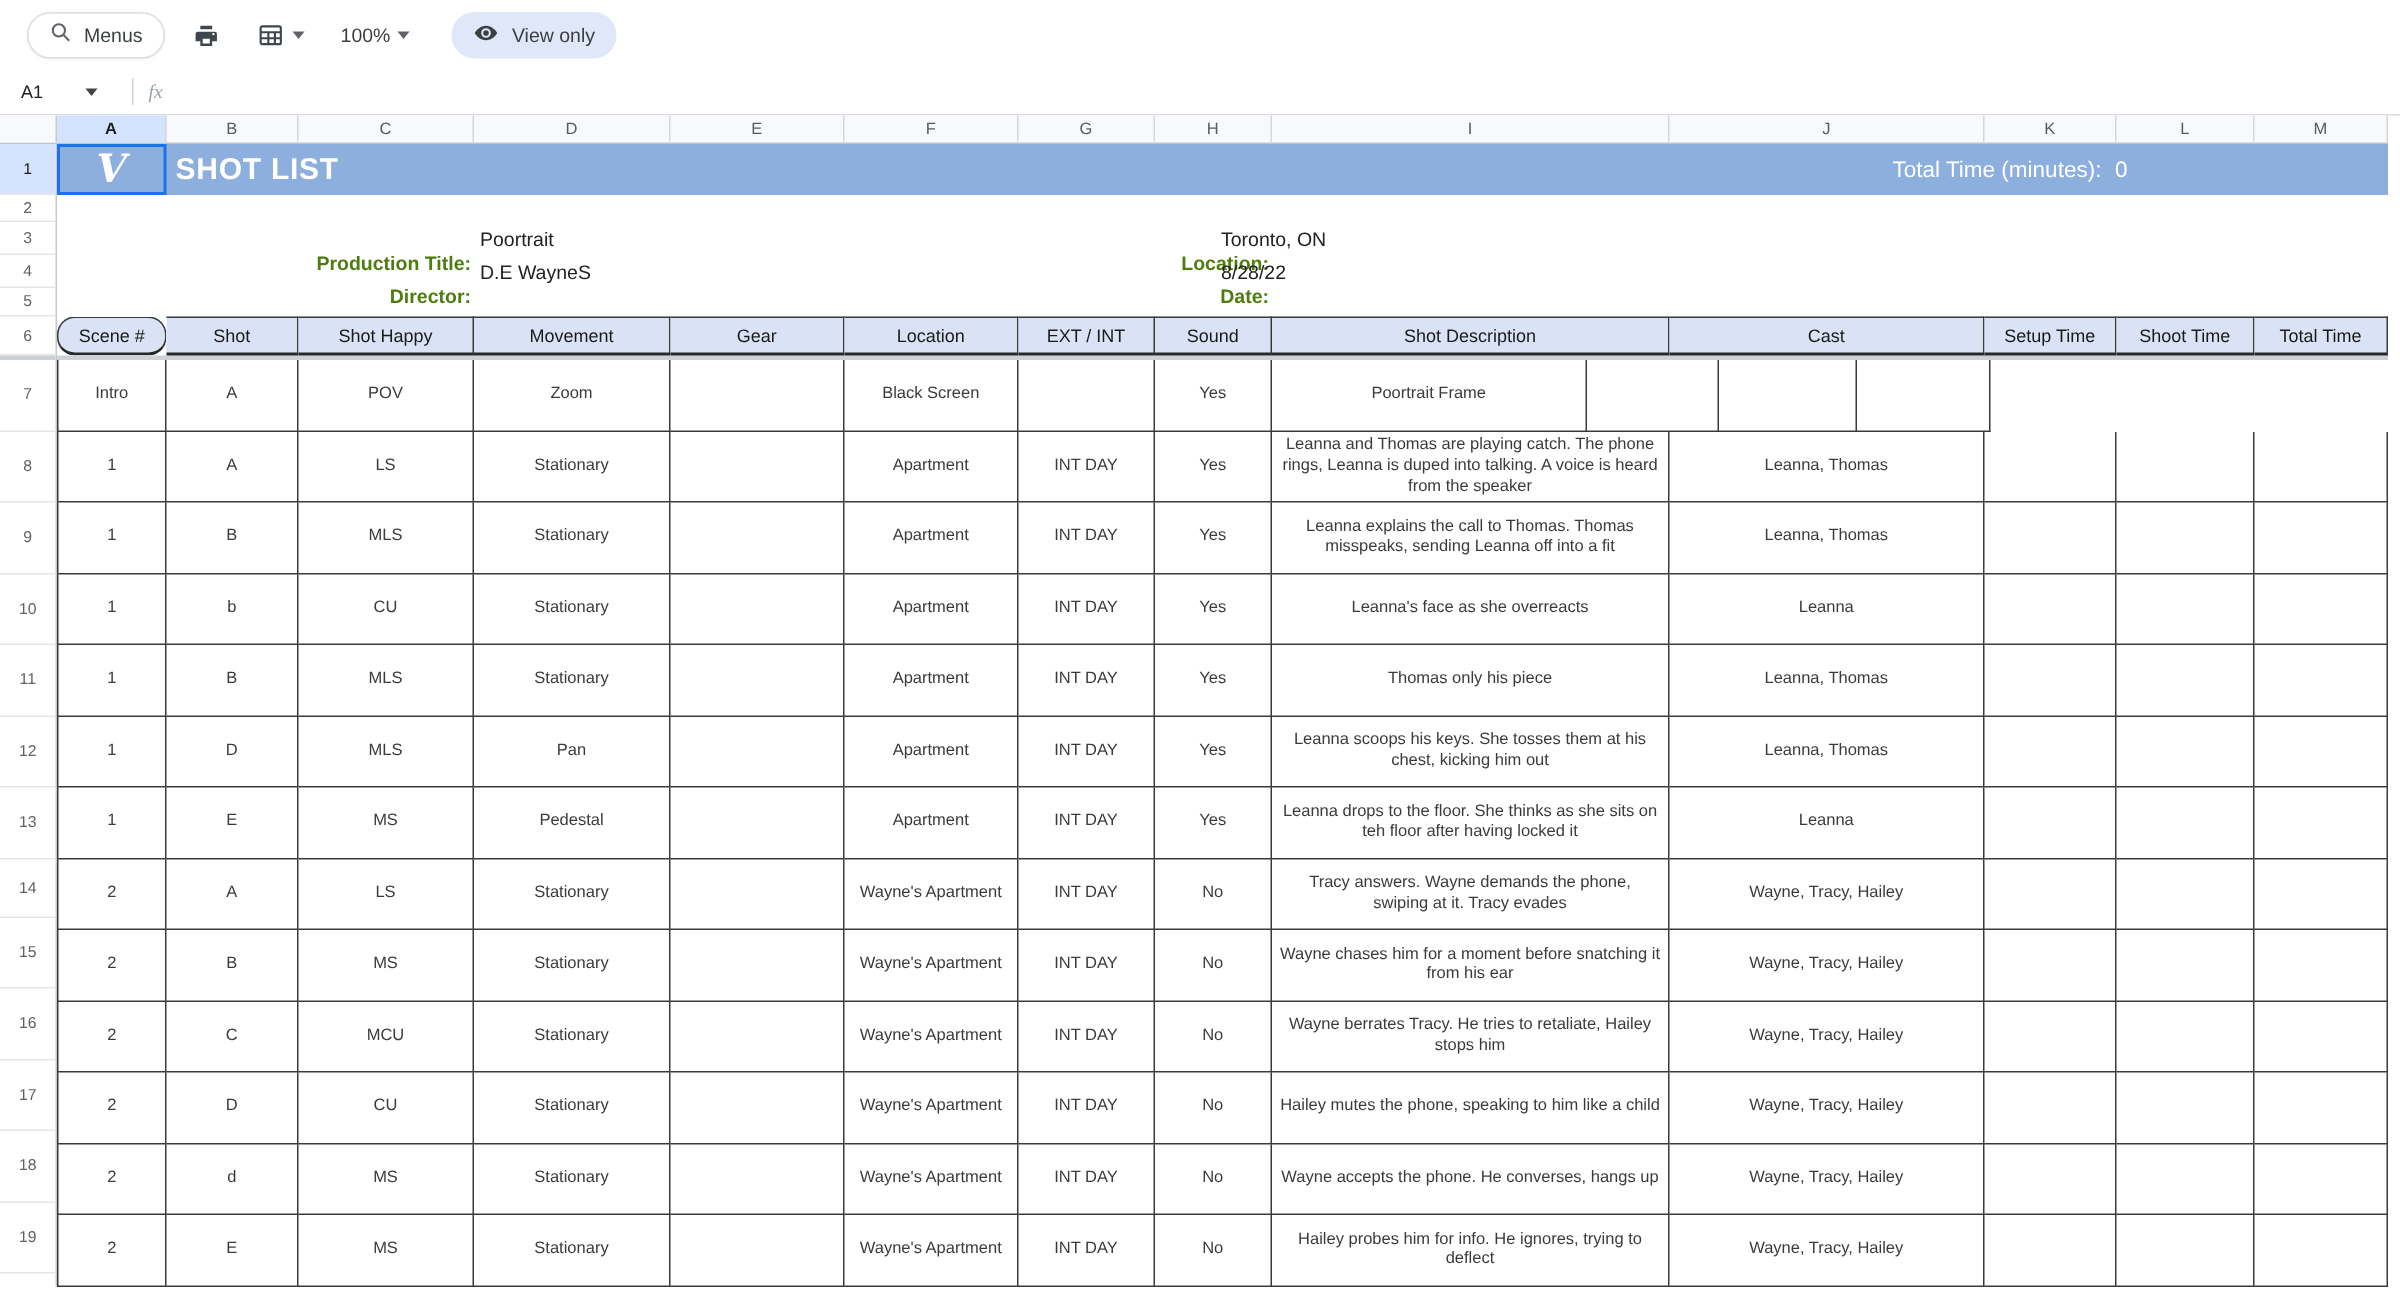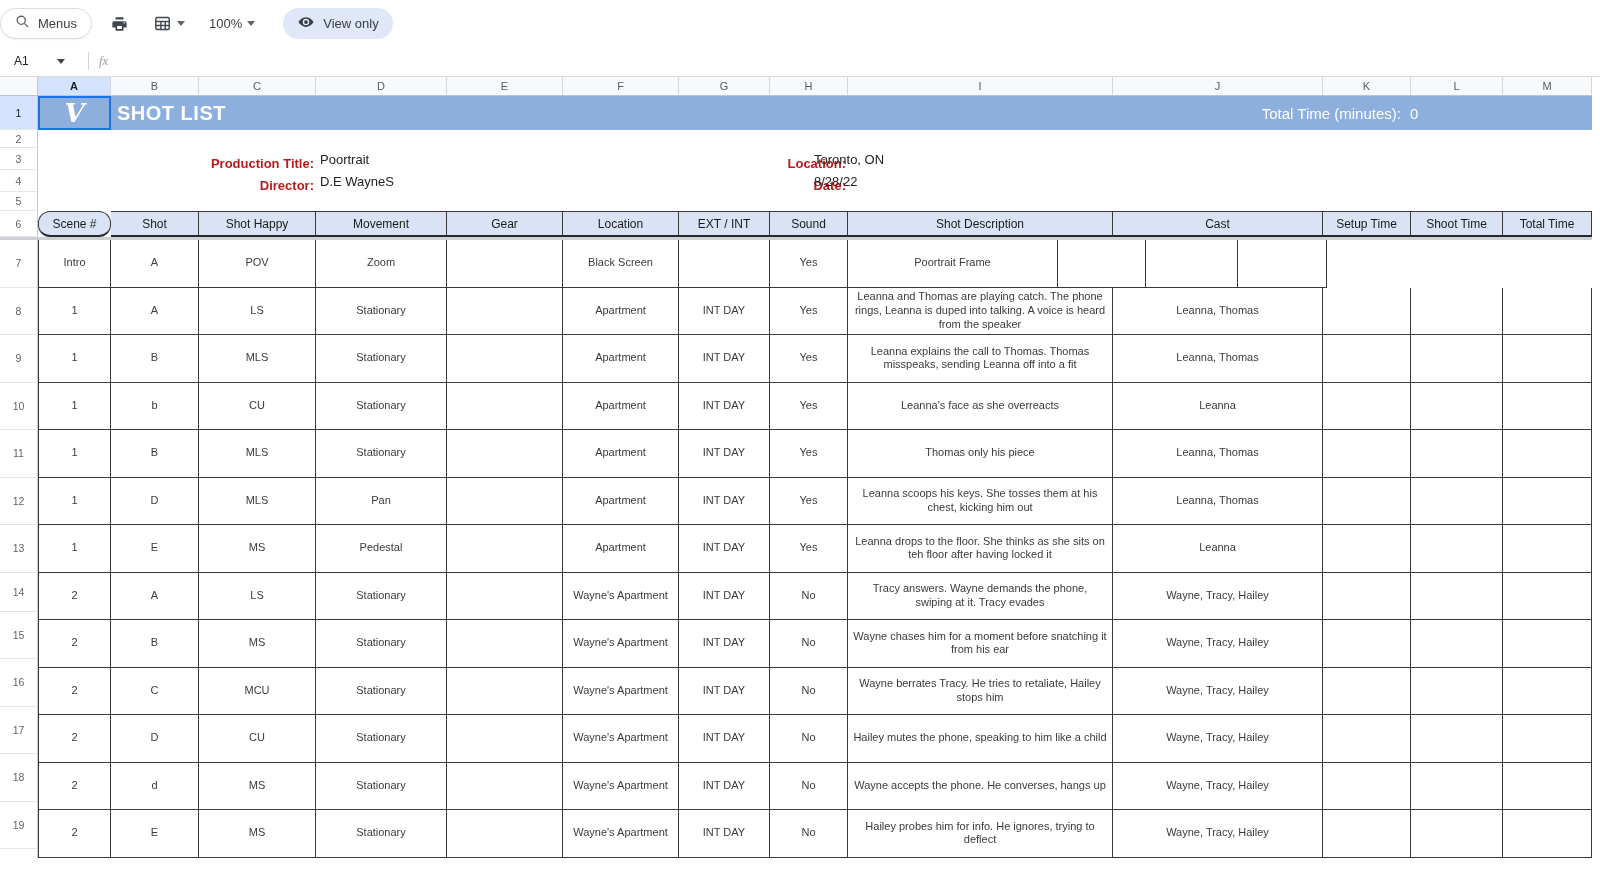--- a/index.html
+++ b/index.html
@@ -1,20 +1,20 @@
 <!DOCTYPE html>
 <html><head>
 <meta charset="utf-8">
 <style>
   * { margin:0; padding:0; box-sizing:border-box; }
   html,body { width:1600px; height:875px; background:#fff; overflow:hidden;
     font-family:"Liberation Sans", sans-serif; color:#202124; }
 
   
-  .toolbar { height:46px; display:flex; align-items:center; background:#fff; }
+  .toolbar { height:46px; display:flex; align-items:center; padding-left:18px; background:#fff; }
   .pill { display:flex; align-items:center; gap:8px; height:31px; border-radius:16px;
     padding:0 14px; font-size:13px; color:#3c4043; cursor:pointer; }
   .pill.menus { background:#fff; border:1px solid #dadce0; box-shadow:0 1px 2px rgba(0,0,0,.05); }
   .pill.viewonly { background:#dfe7f8; font-weight:500; margin-left:22px; }
   .tbtn { display:flex; align-items:center; justify-content:center; height:30px; padding:0 6px;
     color:#40464d; cursor:pointer; border-radius:4px; }
   .tbtn svg { display:block; }
   .caret { width:0; height:0; border-left:4px solid transparent; border-right:4px solid transparent;
     border-top:5px solid #5f6368; margin-left:5px; }
   .zoomctl { display:flex; align-items:center; font-size:13px; color:#3c4043; margin-left:10px;
@@ -57,22 +57,22 @@
     color:#fff; font-weight:700; font-size:20px; letter-spacing:.5px; }
   .btotal { position:absolute; left:1152px; top:0; width:300px; height:34px; display:flex;
     align-items:center; justify-content:center; color:#fff; font-size:15px; }
   .btotal .val { margin-left:9px; }
   .a1box { position:absolute; left:0; top:0; width:73px; height:34px; border:2px solid #1a73e8;
     pointer-events:none; }
 
   
   .blankrow { position:relative; }
   .inforow { position:relative; font-size:13px; }
-  .ilabel { position:absolute; top:4px; height:100%; display:flex; align-items:center;
-    justify-content:flex-end; font-weight:700; color:#b91c1c; }
+  .ilabel { position:absolute; top:16px; height:100%; display:flex; align-items:center;
+    justify-content:flex-end; font-weight:700; color:#4d7c0f; }
   .ivalue { position:absolute; top:0; height:100%; display:flex; align-items:center; color:#222; }
   .lab1 { left:62px;  width:214px; }
   .val1 { left:282px; }
   .lab2 { left:562px; width:246px; }
   .val2 { left:776px; }
 
   
   .theader { display:flex; height:26px; }
   .hcell { display:flex; align-items:center; justify-content:center; background:#d9e3f5;
     font-size:12px; color:#1a1a1a; border-top:1px solid #3a3a3a; border-right:1px solid #3a3a3a;

